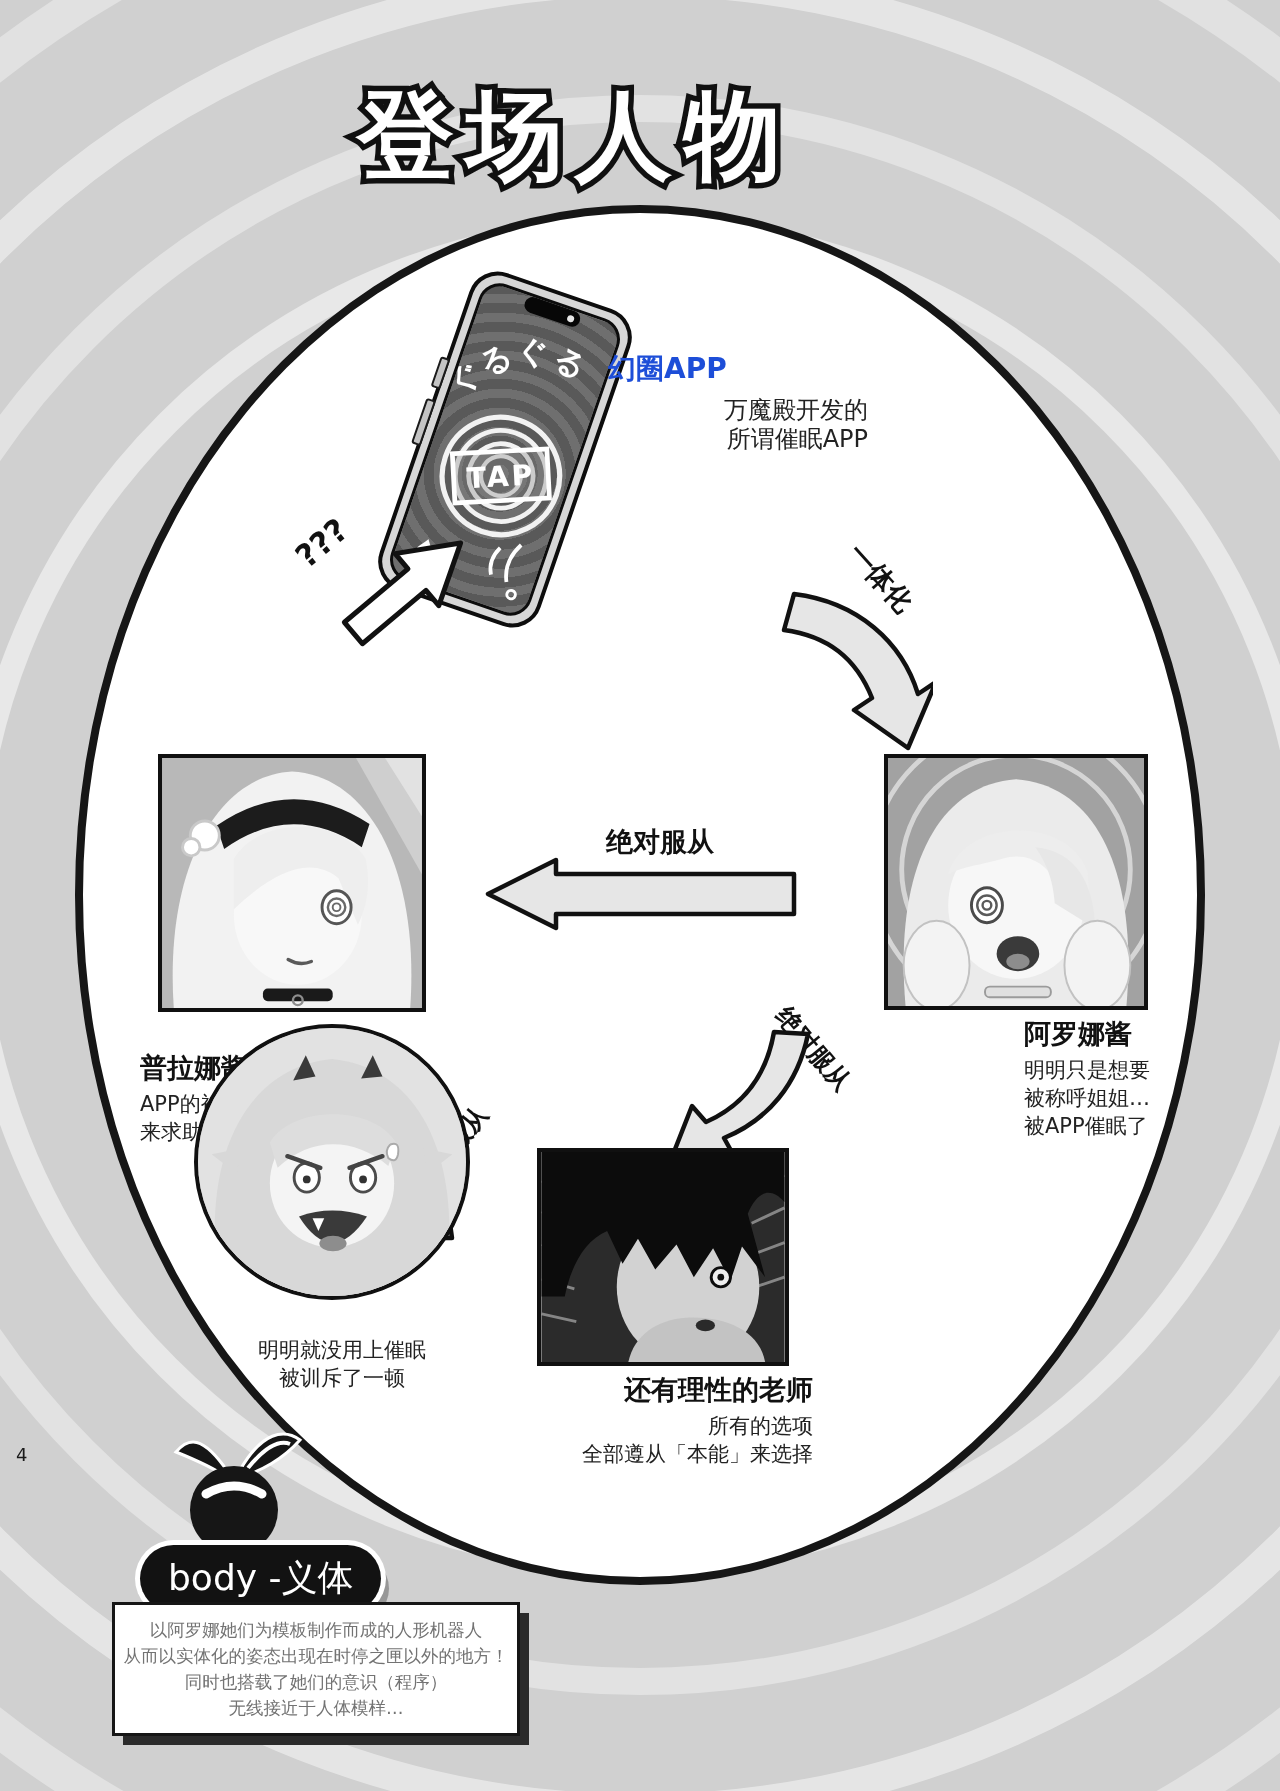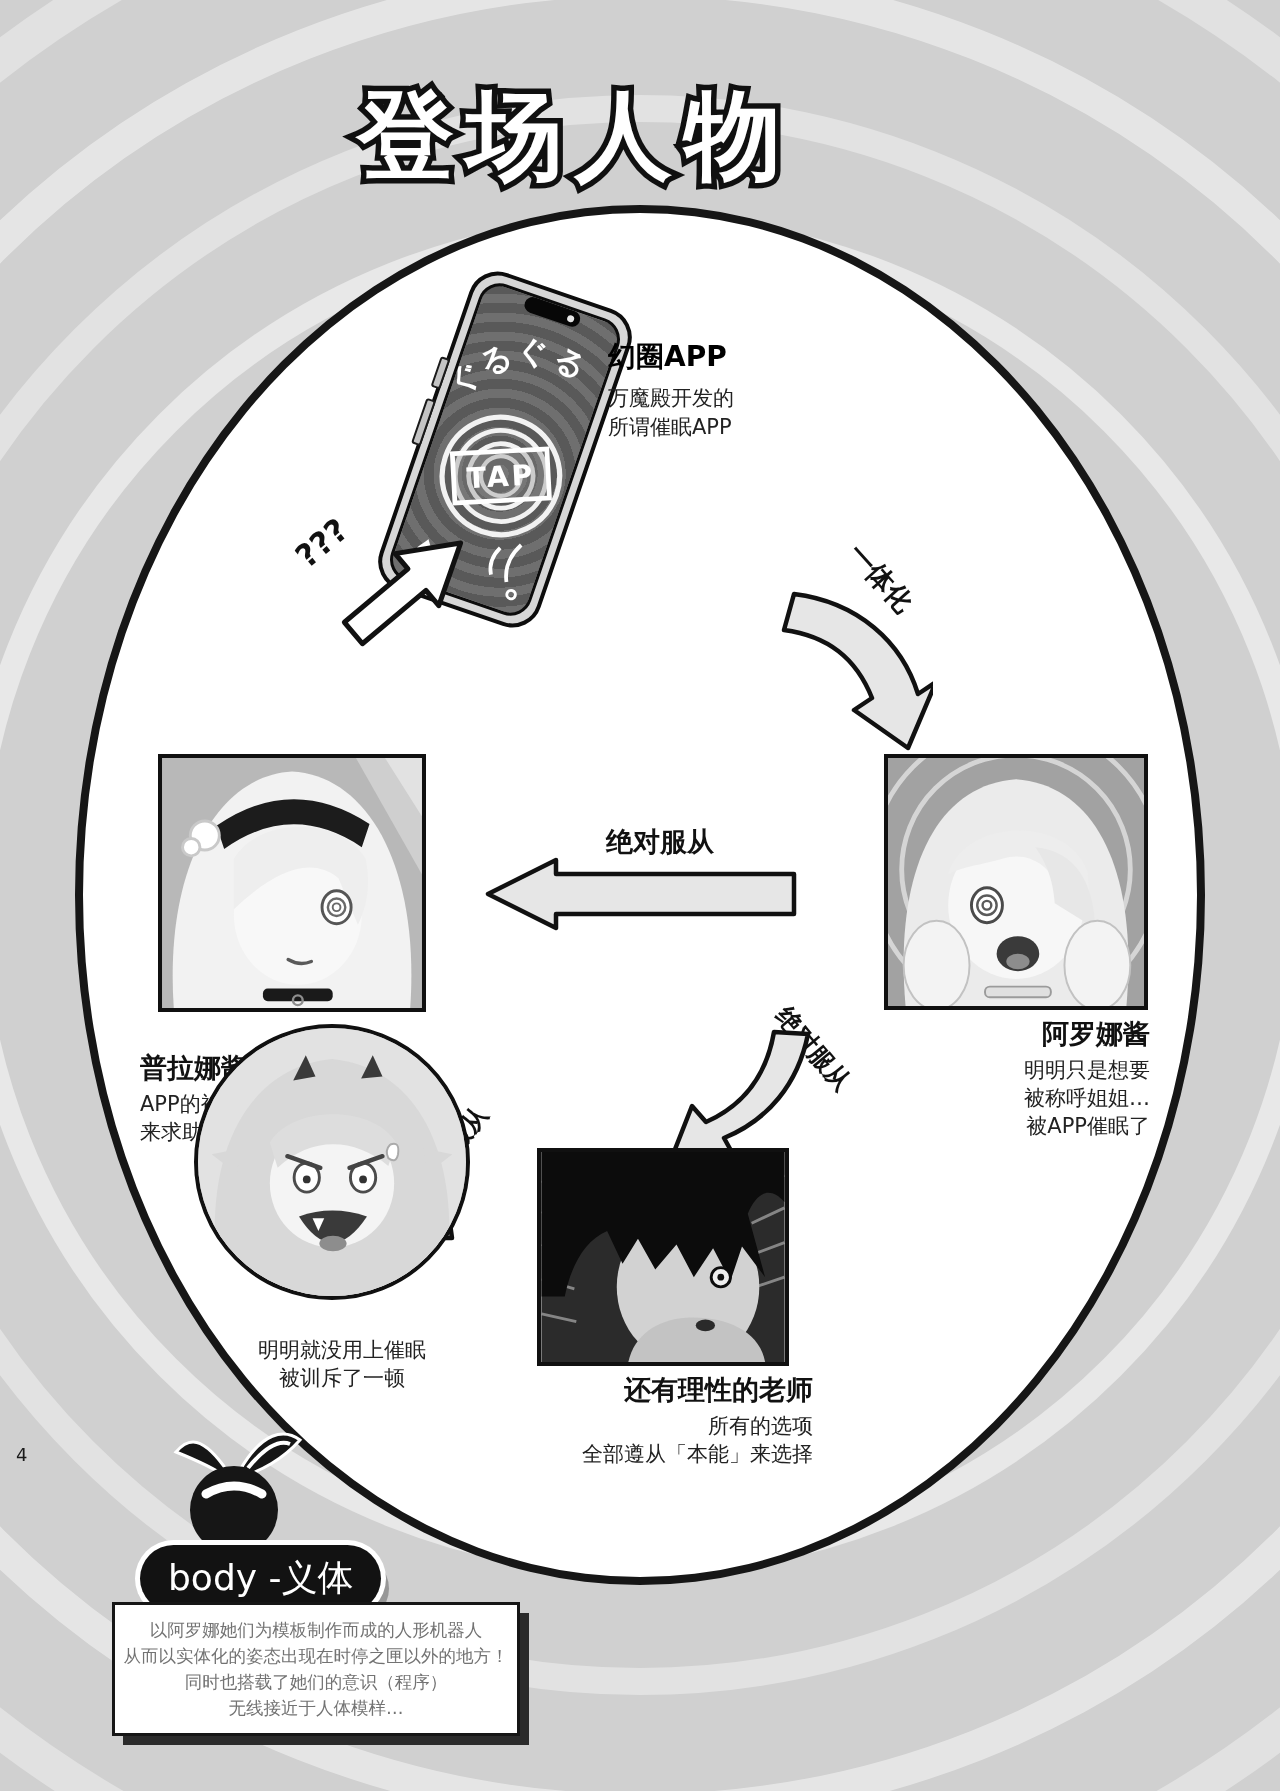--- a/index.html
+++ b/index.html
@@ -22,38 +22,38 @@
   .phone{position:relative;width:170px;height:335px;background:#d7d7d7;border:4px solid #0d0d0d;border-radius:30px;box-sizing:border-box;}
   .screen{position:absolute;left:7px;top:7px;right:7px;bottom:7px;border:3px solid #0c0c0c;border-radius:22px;overflow:hidden;
     background:repeating-radial-gradient(circle at 52% 58%, #6f6f6f 0 9px, #595959 9px 19px);}
   .cam{position:absolute;top:10px;left:50%;transform:translateX(-50%);width:58px;height:16px;background:#070707;border-radius:9px;}
   .cam::after{content:"";position:absolute;right:6px;top:5px;width:7px;height:7px;border-radius:50%;background:#e8e8e8;}
   .sbtn{position:absolute;left:-10px;width:6px;background:#c4c4c4;border:2px solid #1b1b1b;border-radius:3px;}
   .sb1{top:96px;height:28px;} .sb2{top:140px;height:44px;}
   
   .halo{text-shadow:-2px 0 0 #fff,2px 0 0 #fff,0 -2px 0 #fff,0 2px 0 #fff,-2px -2px 0 #fff,2px 2px 0 #fff,-2px 2px 0 #fff,2px -2px 0 #fff,0 0 7px #fff;}
   .app-label{left:608px;top:338px;width:260px;}
-  .app-label h3{margin:0 0 8px 0;font-size:28px;font-weight:bold;color:#000000;}
-  .app-label div{font-size:21px;line-height:29px;color:#222;}
+  .app-label h3{margin:12px 0 8px 0;font-size:28px;font-weight:bold;color:#1d4ed8;}
+  .app-label div{font-size:24px;line-height:29px;color:#222;text-align:right;}
   .qmark{left:294px;top:524px;font-size:32px;font-weight:bold;color:#111;transform:rotate(-40deg);white-space:nowrap;}
   .integration{left:840px;top:560px;font-size:27px;font-weight:bold;color:#111;transform:rotate(48deg);white-space:nowrap;}
   .obed-center{left:606px;top:824px;font-size:27px;font-weight:bold;color:#111;white-space:nowrap;}
   .obed-right{left:794px;top:1000px;font-size:25px;font-weight:bold;color:#111;transform:rotate(50deg);transform-origin:left top;white-space:nowrap;}
   .obed-left{left:406px;top:1176px;font-size:25px;font-weight:bold;color:#111;transform:rotate(-50deg);transform-origin:left top;white-space:nowrap;}
   
   .portrait{box-sizing:border-box;border:4px solid #101010;overflow:hidden;background:#aaa;}
   .p-arona{left:884px;top:754px;width:264px;height:256px;}
   .p-plana{left:158px;top:754px;width:268px;height:258px;}
   .p-sensei{left:537px;top:1148px;width:252px;height:218px;}
   .p-satsuki{left:194px;top:1024px;width:276px;height:276px;border-radius:50%;}
   .portrait svg{display:block;width:100%;height:100%;}
   
   .cblock .name{font-size:27px;font-weight:bold;color:#111;margin-bottom:4px;}
   .cblock .line{font-size:21px;line-height:28px;color:#222;}
-  .tb-arona{right:130px;top:1016px;text-align:right;}
+  .tb-arona{right:130px;top:1016px;}
   .tb-plana{left:140px;top:1050px;text-align:left;}
   .tb-satsuki{left:192px;top:1336px;width:300px;text-align:center;}
   .tb-sensei{left:513px;top:1372px;width:300px;text-align:right;}
   
   .badge{left:140px;top:1545px;background:#121212;color:#fff;font-size:36px;font-weight:normal;padding:9px 28px;border-radius:40px;white-space:nowrap;box-shadow:0 0 0 5px #ffffff,8px 10px 0 0 rgba(45,45,45,.35);}
   .note{left:112px;top:1602px;width:408px;box-sizing:border-box;background:#ffffff;border:3px solid #161616;box-shadow:10px 10px 0 -1px #2b2b2b;padding:12px 8px;text-align:center;}
   .note .nline{font-size:17.5px;line-height:26px;color:#737373;}
   .pageno{left:16px;top:1444px;font-size:18px;color:#1a1a1a;}
   svg text{font-family:"DejaVu Sans","Liberation Sans",sans-serif;}
 </style>

